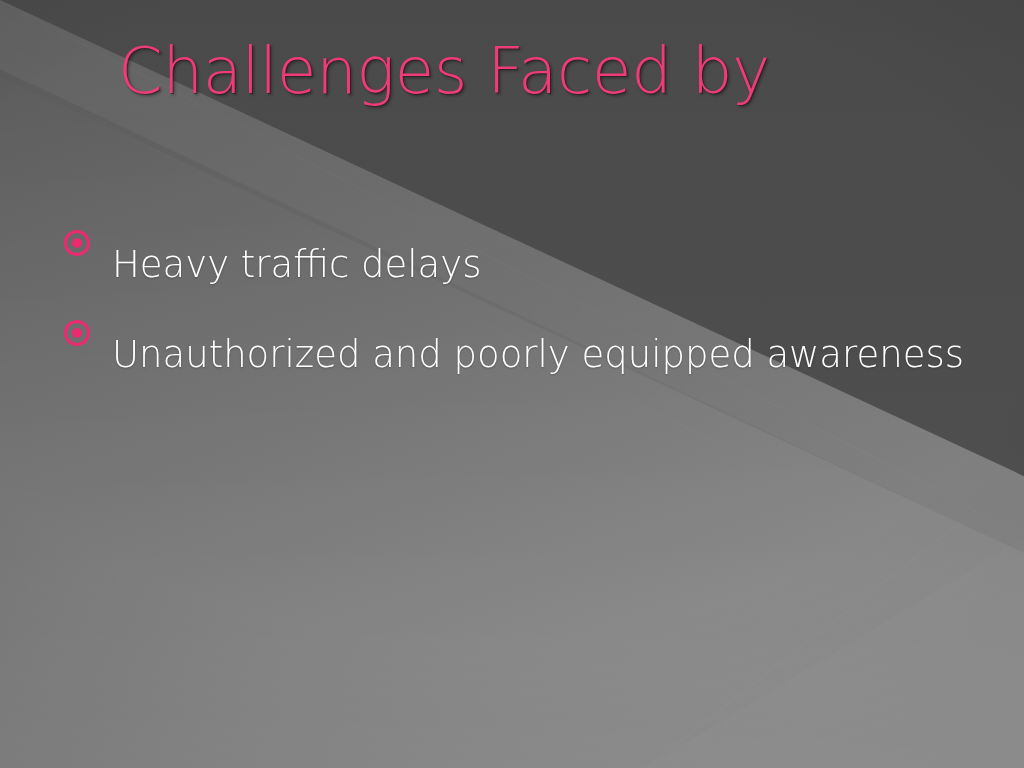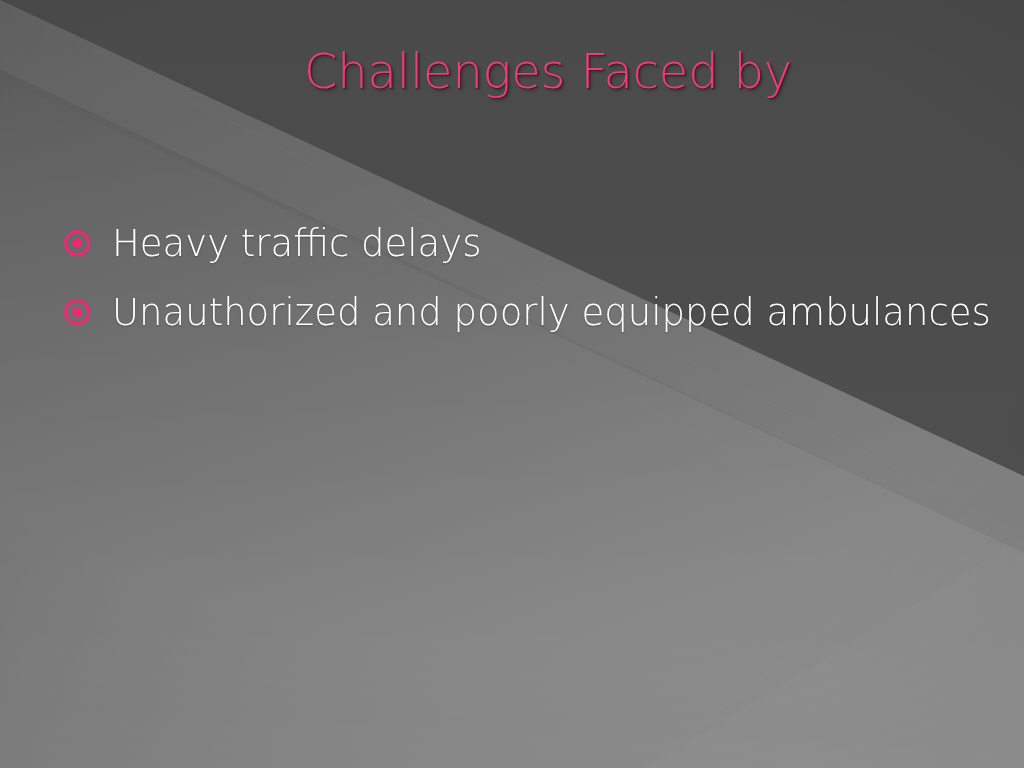--- a/index.html
+++ b/index.html
@@ -77,29 +77,28 @@
   
   #title-block {
     position: absolute;
     left: 118px;
     top: 40px;
     width: 860px;
   }
   .title-line {
     font-family: "DejaVu Sans", sans-serif;
     font-weight: 300;
-    font-size: 48px;
+    font-size: 64px;
     line-height: 62px;
     letter-spacing: -0.2px;
     color: #ef3c77;
     text-shadow:
        1px 1px 0 rgba(40,20,28,0.55),
        2px 2px 3px rgba(0,0,0,0.40);
     white-space: nowrap;
-    text-align: center;
   }
 
   
   #body-block {
     position: absolute;
     left: 64px;
     top: 216px;
     width: 930px;
   }
   .bullet-row {
@@ -130,20 +129,21 @@
     background: #ec2a70;
   }
   .bullet-text {
     flex: 1 1 auto;
     font-family: "DejaVu Sans", sans-serif;
     font-weight: 300;
     font-size: 37px;
     line-height: 55px;
     color: #ffffff;
     text-shadow: 0 1px 2px rgba(0,0,0,0.25);
+    margin-top: 21px;
   }
 </style>
 </head>
 <body>
 
 <div id="slide">
 
   <div class="bg-base"></div>
   <div class="facet-tr"></div>
   <div class="facet-band"></div>
@@ -161,18 +161,18 @@
   <div id="body-block">
 
     <div class="bullet-row">
       <span class="bullet-marker"></span>
       <span class="bullet-text">Heavy traffic delays</span>
     </div>
 
 
     <div class="bullet-row">
       <span class="bullet-marker"></span>
-      <span class="bullet-text">Unauthorized and poorly equipped ambulances</span>
+      <span class="bullet-text">Unauthorized and poorly equipped awareness</span>
     </div>
 
 
   </div>
 </div>
 
 </body></html>

